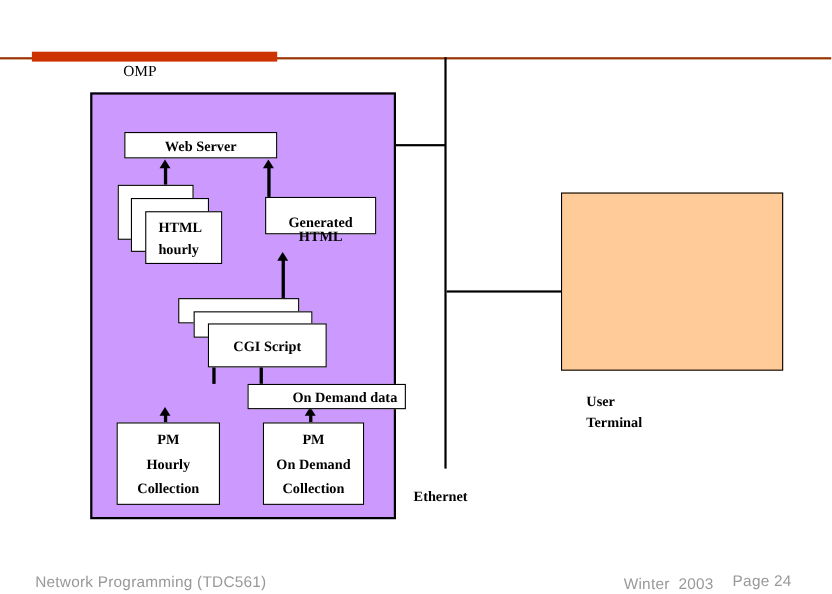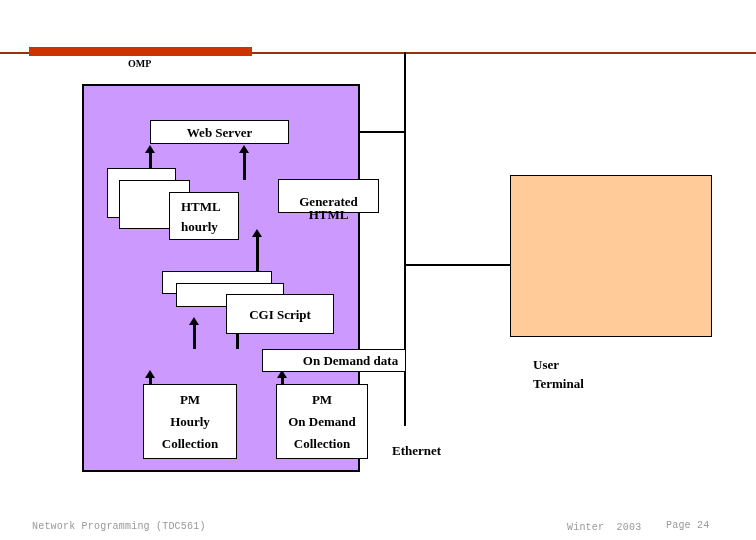--- a/index.html
+++ b/index.html
@@ -11,32 +11,32 @@
     --ink:#000000;
   }
   html,body{margin:0;padding:0;background:#fff;}
   .slide{
     position:relative;width:756px;height:540px;background:#ffffff;overflow:hidden;
     font-family:"Liberation Serif",serif;color:var(--ink);
   }
   
   .accent-line{position:absolute;left:0;top:52px;width:756px;height:2px;background:var(--accent-line);}
   .accent-bar{position:absolute;left:29px;top:47px;width:223px;height:9px;background:var(--accent-bar);}
-  .slide-title{position:absolute;left:128px;top:58px;font-size:10px;font-weight:bold;}
+  .slide-title{position:absolute;left:112px;top:58px;font-size:14px;font-weight:normal;}
 
   
   .server-panel{position:absolute;left:82px;top:84px;width:278px;height:388px;
     background:var(--purple-panel);border:2px solid #000;box-sizing:border-box;}
   .client-panel{position:absolute;left:510px;top:175px;width:202px;height:162px;
     background:var(--orange-panel);border:1.5px solid #000;box-sizing:border-box;}
 
   
   .wbox{position:absolute;background:#fff;border:1.5px solid #000;box-sizing:border-box;
     font-weight:bold;font-size:13px;display:flex;align-items:center;justify-content:center;
-    text-align:center;line-height:1;margin-left:37px;}
+    text-align:center;line-height:1;}
   .sheet{position:absolute;background:#fff;border:1.5px solid #000;box-sizing:border-box;}
 
   .web-server{left:113px;top:120px;width:139px;height:24px;}
   .sheet-back{left:107px;top:168px;width:69px;height:50px;}
   .sheet-mid{left:119px;top:180px;width:71px;height:49px;}
   .sheet-front{left:132px;top:192px;width:70px;height:48px;flex-direction:column;
     align-items:flex-start;justify-content:space-around;padding:3px 0 3px 11px;text-align:left;}
   .generated{left:241px;top:179px;width:101px;height:34px;flex-direction:column;justify-content:space-around;padding:15px 0;}
   .cgi-back{left:162px;top:271px;width:110px;height:23px;}
   .cgi-mid{left:176px;top:283px;width:108px;height:24px;}
@@ -63,24 +63,24 @@
   .a-gen{left:239px;top:145px;height:35px;}
   .a-cgi-gen{left:252px;top:229px;height:43px;}
   .a-pmdata{left:189px;top:317px;height:32px;}
   .a-oddata{left:232px;top:317px;height:32px;}
   .a-pmcoll{left:145px;top:370px;height:14px;}
   .a-odcoll{left:277px;top:370px;height:14px;}
 
   
   .diagram-label{position:absolute;font-weight:bold;font-size:13px;line-height:19px;}
   .user-terminal{left:533px;top:355px;}
-  .ethernet{left:392px;top:441px;}
+  .ethernet{left:376px;top:441px;}
 
   
-  .footer-text{position:absolute;font-family:Liberation Mono, monospace;font-size:10px;
+  .footer-text{position:absolute;font-family:Liberation Sans, sans-serif;font-size:14px;
     color:var(--footer-text);white-space:pre;letter-spacing:0.2px;}
   .footer-course{left:32px;top:521px;}
   .footer-term{left:567px;top:522px;}
   .footer-page{left:666px;top:520px;}
 </style>
 </head>
 <body>
 
 <div class="slide">
 

